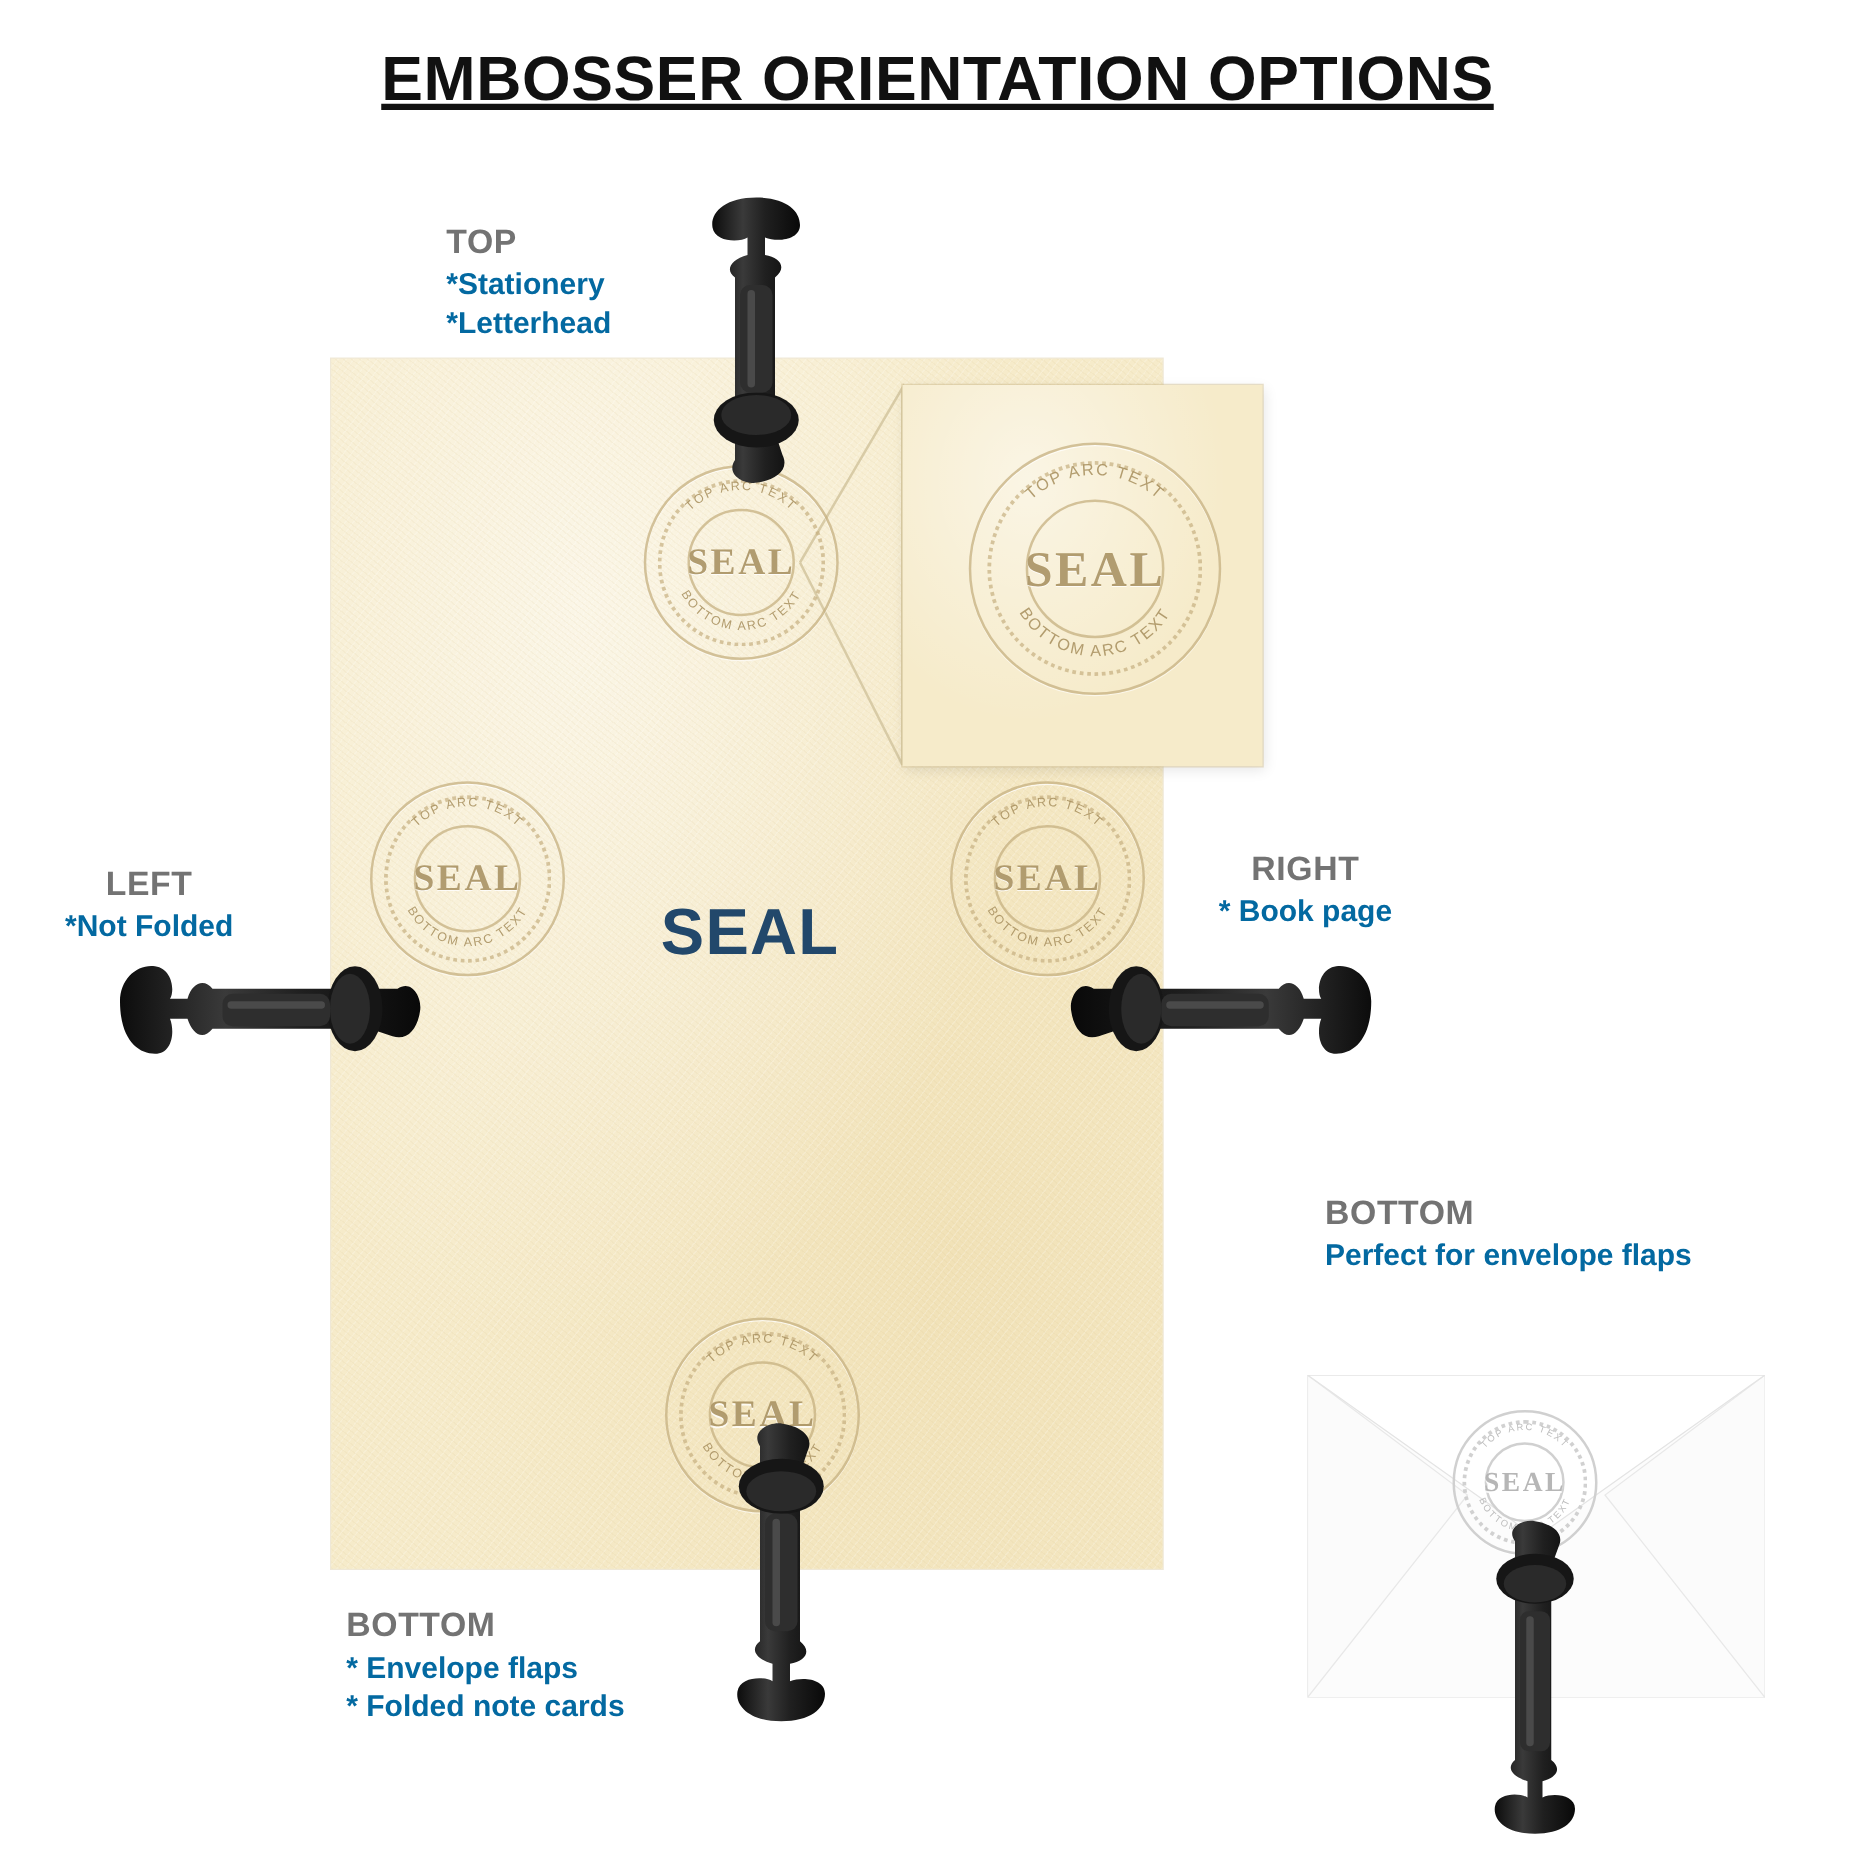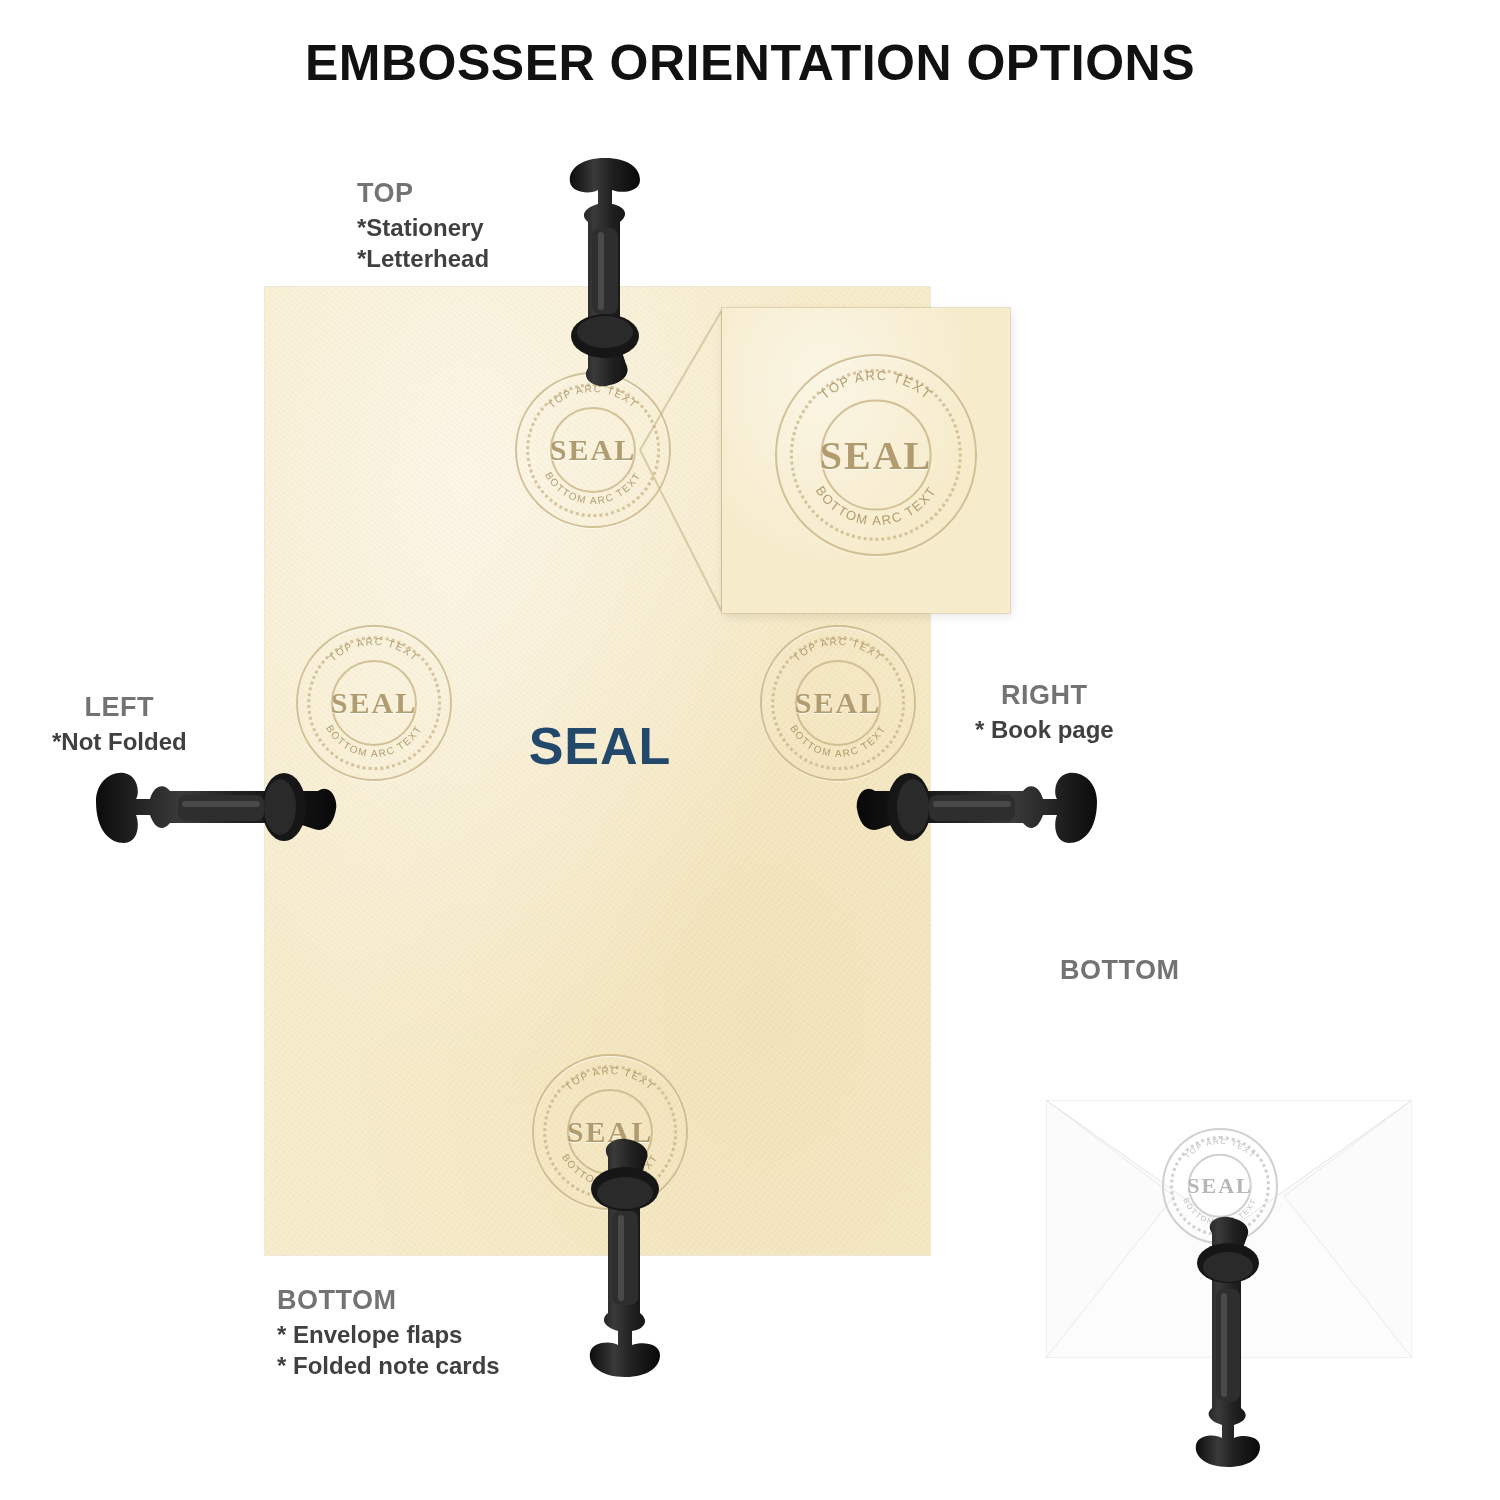--- a/index.html
+++ b/index.html
@@ -20,20 +20,21 @@
   #main-title {
     position: absolute;
     top: 34px;
     left: 0;
     width: 1500px;
     text-align: center;
     font-size: 50px;
     font-weight: bold;
     letter-spacing: 0.5px;
     color: #111111;
+    text-decoration: underline;
   }
 
   
   #paper-sheet {
     position: absolute;
     left: 265px;
     top: 287px;
     width: 665px;
     height: 968px;
     background:
@@ -156,21 +157,21 @@
   
   .label-block { position: absolute; }
   .label-head {
     color: #737373;
     font-weight: bold;
     font-size: 27px;
     letter-spacing: 0.5px;
     margin-bottom: 4px;
   }
   .label-line {
-    color: #404040;
+    color: #0369a1;
     font-weight: bold;
     font-size: 24px;
     line-height: 1.28;
   }
 
   #label-top    { left: 357px; top: 178px; text-align: left; }
   #label-left   { left: 52px;  top: 692px; text-align: center; }
   #label-right  { left: 975px; top: 680px; text-align: center; }
   #label-bottom-left { left: 277px; top: 1285px; text-align: left; }
   #label-bottom-right{ left: 1060px; top: 955px; text-align: left; }
@@ -376,13 +377,14 @@
 </div>
 
 <div class="label-block" id="label-bottom-left">
   <div class="label-head">BOTTOM</div>
   <div class="label-line">* Envelope flaps</div>
   <div class="label-line">* Folded note cards</div>
 </div>
 
 <div class="label-block" id="label-bottom-right">
   <div class="label-head">BOTTOM</div>
+  <div class="label-line">Perfect for envelope flaps</div>
 </div>
 
 </body></html>

